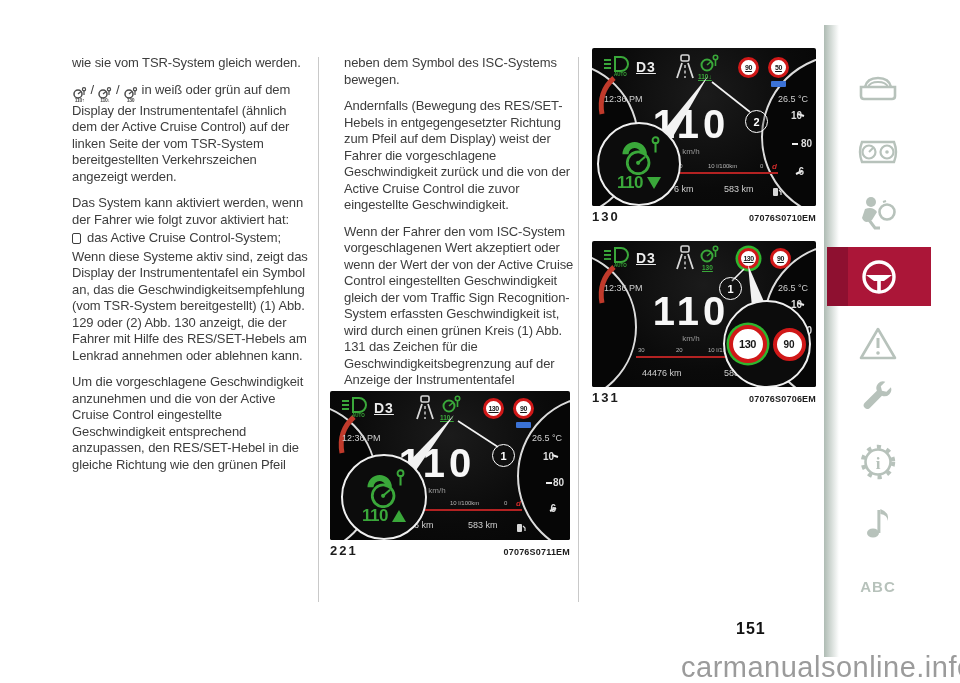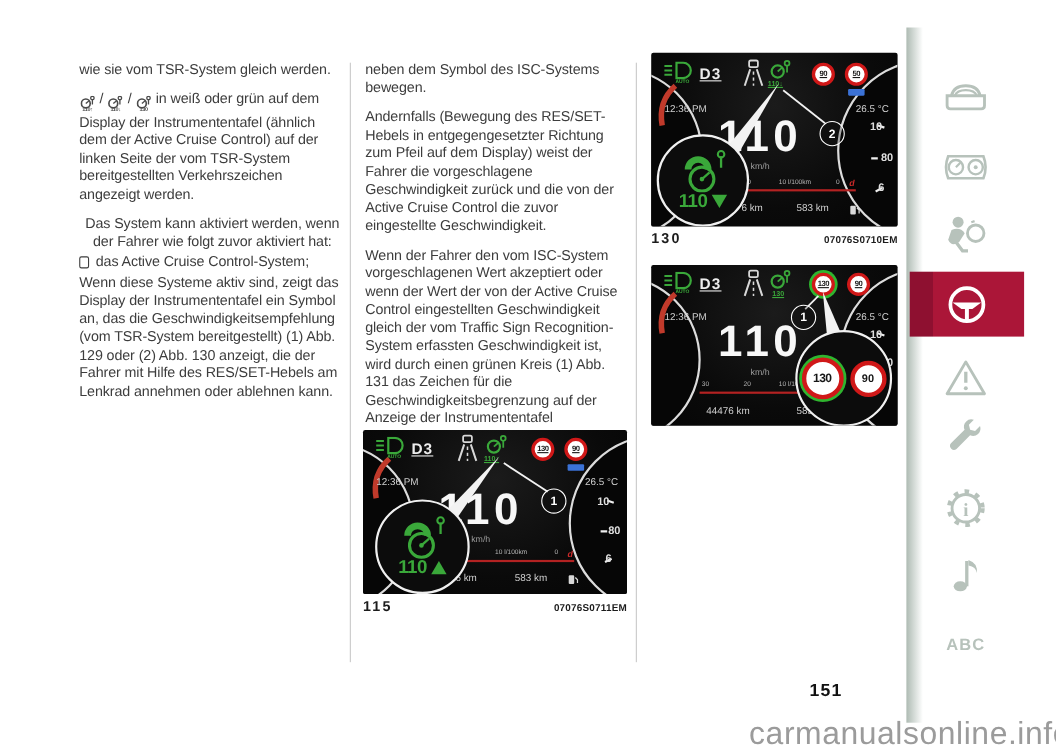--- a/index.html
+++ b/index.html
@@ -92,31 +92,32 @@
           <svg width="14" height="12" viewBox="0 0 14 12">
             <circle cx="5" cy="7" r="4" fill="none" stroke="#4a4a4a" stroke-width="1.5"></circle>
             <line x1="5" y1="7" x2="8" y2="4.5" stroke="#4a4a4a" stroke-width="1.2"></line>
             <line x1="11" y1="8" x2="11" y2="3" stroke="#4a4a4a" stroke-width="1.2"></line>
             <circle cx="11" cy="2.2" r="1.6" fill="none" stroke="#4a4a4a" stroke-width="1.2"></circle>
           </svg>
           <span class="v">130</span>
         </span>
       <span>in weiß oder grün auf dem Display der Instrumententafel (ähnlich dem der Active Cruise Control) auf der linken Seite der vom TSR-System bereitgestellten Verkehrszeichen angezeigt werden.</span>
     </p>
-    <p style="margin-bottom:2px;text-align:center;">Das System kann aktiviert werden, wenn der Fahrer wie folgt zuvor aktiviert hat:</p>
+    <p style="margin-bottom:2px;">Das System kann aktiviert werden, wenn der Fahrer wie folgt zuvor aktiviert hat:</p>
     <div class="li">
         <span class="bullet"></span>
         <span>das Active Cruise Control-System;</span>
       </div>
     <p>Wenn diese Systeme aktiv sind, zeigt das Display der Instrumententafel ein Symbol an, das die Geschwindigkeitsempfehlung (vom TSR-System bereitgestellt) (1) Abb. 129 oder (2) Abb. 130 anzeigt, die der Fahrer mit Hilfe des RES/SET-Hebels am Lenkrad annehmen oder ablehnen kann.</p>
+    <p>Um die vorgeschlagene Geschwindigkeit anzunehmen und die von der Active Cruise Control eingestellte Geschwindigkeit entsprechend anzupassen, den RES/SET-Hebel in die gleiche Richtung wie den grünen Pfeil</p>
   </div>
 
   <div class="vline" style="left:318px;"></div>
 
-  <div class="col" style="left:332px;">
+  <div class="col" style="left:344px;">
     <p>neben dem Symbol des ISC-Systems bewegen.</p>
     <p>Andernfalls (Bewegung des RES/SET-Hebels in entgegengesetzter Richtung zum Pfeil auf dem Display) weist der Fahrer die vorgeschlagene Geschwindigkeit zurück und die von der Active Cruise Control die zuvor eingestellte Geschwindigkeit.</p>
     <p>Wenn der Fahrer den vom ISC-System vorgeschlagenen Wert akzeptiert oder wenn der Wert der von der Active Cruise Control eingestellten Geschwindigkeit gleich der vom Traffic Sign Recognition-System erfassten Geschwindigkeit ist, wird durch einen grünen Kreis (1) Abb. 131 das Zeichen für die Geschwindigkeitsbegrenzung auf der Anzeige der Instrumententafel hervorgehoben.</p>
   </div>
 
   <div class="vline" style="left:578px;"></div>
 
   <figure class="fig" style="left:330px;top:391px;width:240px;">
     <div class="cluster" style="height:149px;">
       <svg class="decor" width="240" height="149" viewBox="0 0 240 149">
@@ -184,21 +185,21 @@
           <circle cx="25" cy="32" r="2.4" fill="#3aa83a"></circle>
         </svg>
         <div class="magrow">
           <span class="magval">110</span>
           <span class="arrow-up"></span>
         </div>
       </div>
       <div class="callout" style="left:162px;top:53px;">1</div>
     </div>
     <figcaption>
-      <span class="fignum">115</span>
+      <span class="fignum">221</span>
       <span class="figcode">07076S0711EM</span>
     </figcaption>
   </figure>
 
   <figure class="fig" style="left:592px;top:48px;width:224px;">
     <div class="cluster" style="height:158px;">
       <svg class="decor" width="224" height="158" viewBox="0 0 224 158">
         <circle cx="-32" cy="92" r="78" fill="#060606" stroke="#dcdcdc" stroke-width="2"></circle>
         <path d="M 10,66 Q 6,44 22,30" fill="none" stroke="#c03a2b" stroke-width="5"></path>
         <circle cx="252" cy="89" r="82" fill="#060606" stroke="#dcdcdc" stroke-width="2"></circle>
@@ -327,20 +328,24 @@
         <line x1="140" y1="40" x2="152" y2="28" stroke="#f2f2f2" stroke-width="1.6"></line>
       </svg>
       <div class="magnifier" style="left:131px;top:59px;width:84px;height:84px;">
         <div class="magrow" style="gap:6px;margin-top:0;">
           <span class="sign lg1 hl">130</span>
           <span class="sign lg2">90</span>
         </div>
       </div>
       <div class="callout" style="left:127px;top:36px;">1</div>
     </div>
+    <figcaption>
+      <span class="fignum">131</span>
+      <span class="figcode">07076S0706EM</span>
+    </figcaption>
   </figure>
 
   <div class="strip"></div>
 
   <div class="side-icon" style="top:67px;">
     <svg width="42" height="30" viewBox="0 0 42 30">
       <path d="M8,13 Q10,4 21,4 Q32,4 34,13" fill="none" stroke="#b7c2bb" stroke-width="2.6"></path>
       <path d="M4,13 h34 v9 q0,3 -3,3 h-28 q-3,0 -3,-3 z" fill="none" stroke="#b7c2bb" stroke-width="2.6"></path>
       <path d="M11,13 Q13,8 21,8 Q29,8 31,13" fill="none" stroke="#b7c2bb" stroke-width="2"></path>
     </svg>

